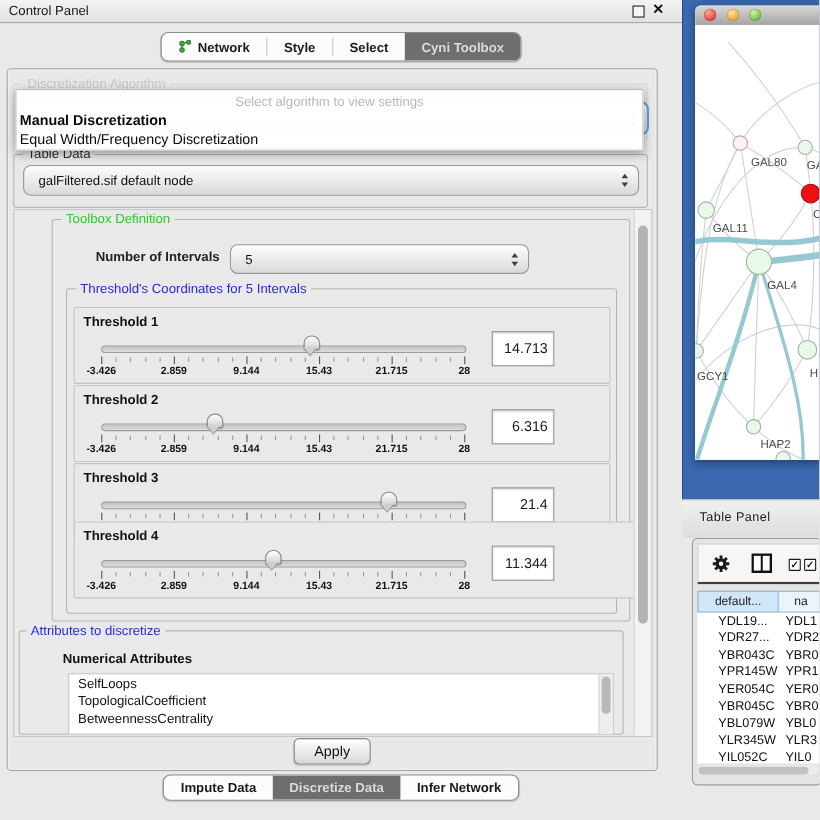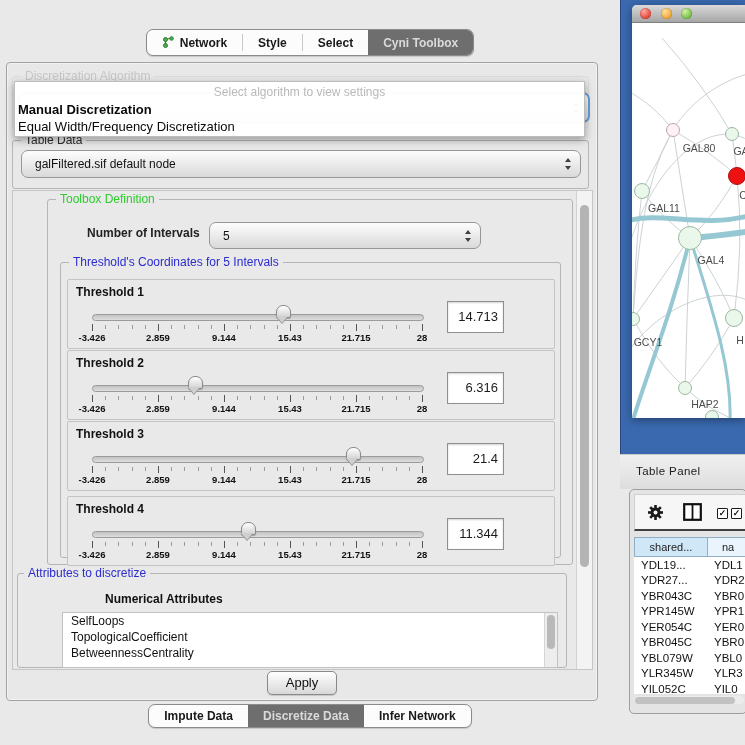--- a/index.html
+++ b/index.html
@@ -80,21 +80,21 @@
           border-right:6.5px solid transparent;border-top:7px solid #cfcfcf;filter:drop-shadow(0 1px 0 #8a8a8a);}
   .tick{position:absolute;width:1px;background:#9a9a9a;}
   .tick.major{top:44px;height:7px;background:#555;}
   .tick.minor{top:45px;height:4px;}
   .ticklabel{position:absolute;top:52px;transform:translateX(-50%);font-size:9.5px;font-weight:bold;color:#111;white-space:nowrap;}
   .vbox{position:absolute;left:379px;top:21px;width:50px;height:30px;background:#fff;border:1px solid #8f8f8f;
         font-size:13px;line-height:30px;text-align:right;padding-right:5px;box-sizing:content-box;
         box-shadow:inset 0 1px 2px rgba(0,0,0,.18);}
 
   #attr-group{left:4px;top:382px;width:548px;height:93px;}
-  #attr-label{position:absolute;left:39px;top:18px;font-size:12px;font-weight:bold;color:#111;margin-left:48px;}
+  #attr-label{position:absolute;left:39px;top:18px;font-size:12px;font-weight:bold;color:#111;}
   #attr-list{position:absolute;left:44px;top:38px;width:494px;height:54px;background:#fff;border:1px solid #c2c2c2;overflow:hidden;}
   .attritem{font-size:12px;line-height:16px;padding-left:8px;color:#111;white-space:nowrap;}
   #attr-scroll{position:absolute;right:0;top:0;width:12px;height:100%;background:#ededed;border-left:1px solid #d5d5d5;}
   #attr-scroll .thumb{position:absolute;left:1.5px;top:2px;width:8px;height:34px;background:#b9b9b9;border-radius:4px;}
 
   #apply-btn{left:267px;top:671px;width:68px;height:22px;border:1px solid #898989;border-radius:5px;
              background:linear-gradient(#ffffff,#d8d8d8);font-size:13px;text-align:center;line-height:22px;color:#111;
              box-shadow:0 1px 1px rgba(0,0,0,.15);}
 
   
@@ -117,30 +117,35 @@
   #tp-toolbar{position:absolute;left:4px;top:4px;width:112px;height:37px;background:#f6f6f6;
               border:1px solid #cfcfcf;border-bottom:2px solid #3f3f3f;box-sizing:border-box;}
   .cbx{position:absolute;width:9px;height:9px;border:1.5px solid #1a1a1a;border-radius:1px;font-size:9px;line-height:8px;
        font-weight:bold;color:#111;text-align:center;background:#fff;}
   #tp-header{position:absolute;left:4px;top:47px;width:112px;height:20px;display:flex;}
   .hcell{box-sizing:border-box;border:1px solid #8fb0c4;font-size:11px;color:#222;line-height:18px;}
   .hc1{width:74px;background:#cfe7f7;text-align:center;}
   .hc2{flex:1;background:#eaf4fc;border-left:none;padding-left:14px;}
   #tp-rows{position:absolute;left:4px;top:67px;width:112px;height:137px;background:#fff;overflow:hidden;}
   .trow{display:flex;height:15.5px;font-size:11.5px;color:#111;align-items:center;}
-  .tc1{width:74px;padding-left:7px;box-sizing:border-box;white-space:nowrap;}
+  .tc1{width:74px;padding-left:19px;box-sizing:border-box;white-space:nowrap;}
   .tc2{flex:1;padding-left:6px;white-space:nowrap;overflow:hidden;}
   #hscroll{position:absolute;left:4px;top:206px;width:110px;height:8px;background:#ececec;border-radius:4px;}
   #hscroll .thumb{position:absolute;left:1px;top:0.5px;width:100px;height:7px;background:#c2c2c2;border-radius:3.5px;}
 </style>
 </head>
 <body>
 
 <div id="app">
 
+  <div class="abs" id="titlebar">
+    <span class="t">Control Panel</span>
+    <span id="float-ico"></span>
+    <span id="close-ico">✕</span>
+  </div>
 
   <div class="abs tabwrap" id="toptabs">
     <div class="tabbar" id="tabbar-top">
         <div class="tab">
           <div class="tabicon"><svg width="13" height="13" viewBox="0 0 13 13">
               <line x1="3.5" y1="3.5" x2="3.5" y2="9.5" stroke="#2e7d32" stroke-width="1.2"></line>
               <line x1="3.5" y1="3.5" x2="9.5" y2="2" stroke="#2e7d32" stroke-width="1.2"></line>
               <circle cx="3.5" cy="3.5" r="2" fill="#4caf50" stroke="#2e7d32"></circle>
               <circle cx="3.5" cy="9.5" r="2" fill="#4caf50" stroke="#2e7d32"></circle>
               <circle cx="9.5" cy="2.5" r="1.8" fill="#4caf50" stroke="#2e7d32"></circle>
@@ -304,21 +309,21 @@
               <div class="tick minor" style="left: 340.8px;"></div>
               <div class="tick major" style="left: 354px;"></div>
               <div class="ticklabel" style="left: 24px;">-3.426</div>
               <div class="ticklabel" style="left: 90px;">2.859</div>
               <div class="ticklabel" style="left: 156px;">9.144</div>
               <div class="ticklabel" style="left: 222px;">15.43</div>
               <div class="ticklabel" style="left: 288px;">21.715</div>
               <div class="ticklabel" style="left: 354px;">28</div>
               <div class="vbox">21.4</div>
             </div>
-            <div class="tblock" style="top: 233px;">
+            <div class="tblock" style="top: 211px; padding-left: 31px;">
               <div class="tlabel">Threshold 4</div>
               <div class="ttrack"></div>
               <div class="tthumb" style="left: 172.598px;"></div>
               <div class="tick major" style="left: 24px;"></div>
               <div class="tick minor" style="left: 37.2px;"></div>
               <div class="tick minor" style="left: 50.4px;"></div>
               <div class="tick minor" style="left: 63.6px;"></div>
               <div class="tick minor" style="left: 76.8px;"></div>
               <div class="tick major" style="left: 90px;"></div>
               <div class="tick minor" style="left: 103.2px;"></div>
@@ -467,21 +472,21 @@
         <circle cx="8.5" cy="8.5" r="2" fill="#f6f6f6"></circle>
       </svg>
       <svg style="position:absolute;left:48px;top:8px" width="19" height="18" viewBox="0 0 19 18">
         <rect x="1.2" y="1.2" width="16.6" height="15.6" fill="#fff" stroke="#111" stroke-width="2.2"></rect>
         <line x1="9.5" y1="1" x2="9.5" y2="17" stroke="#111" stroke-width="1.8"></line>
       </svg>
       <span class="cbx" style="left:82px;top:13px">✓</span>
       <span class="cbx" style="left:96px;top:13px">✓</span>
     </div>
     <div id="tp-header">
-      <div class="hcell hc1">shared...</div>
+      <div class="hcell hc1">default...</div>
       <div class="hcell hc2">na</div>
     </div>
     <div id="tp-rows">
         <div class="trow">
           <div class="tc1">YDL19...</div>
           <div class="tc2">YDL1</div>
         </div>
         <div class="trow">
           <div class="tc1">YDR27...</div>
           <div class="tc2">YDR2</div>

